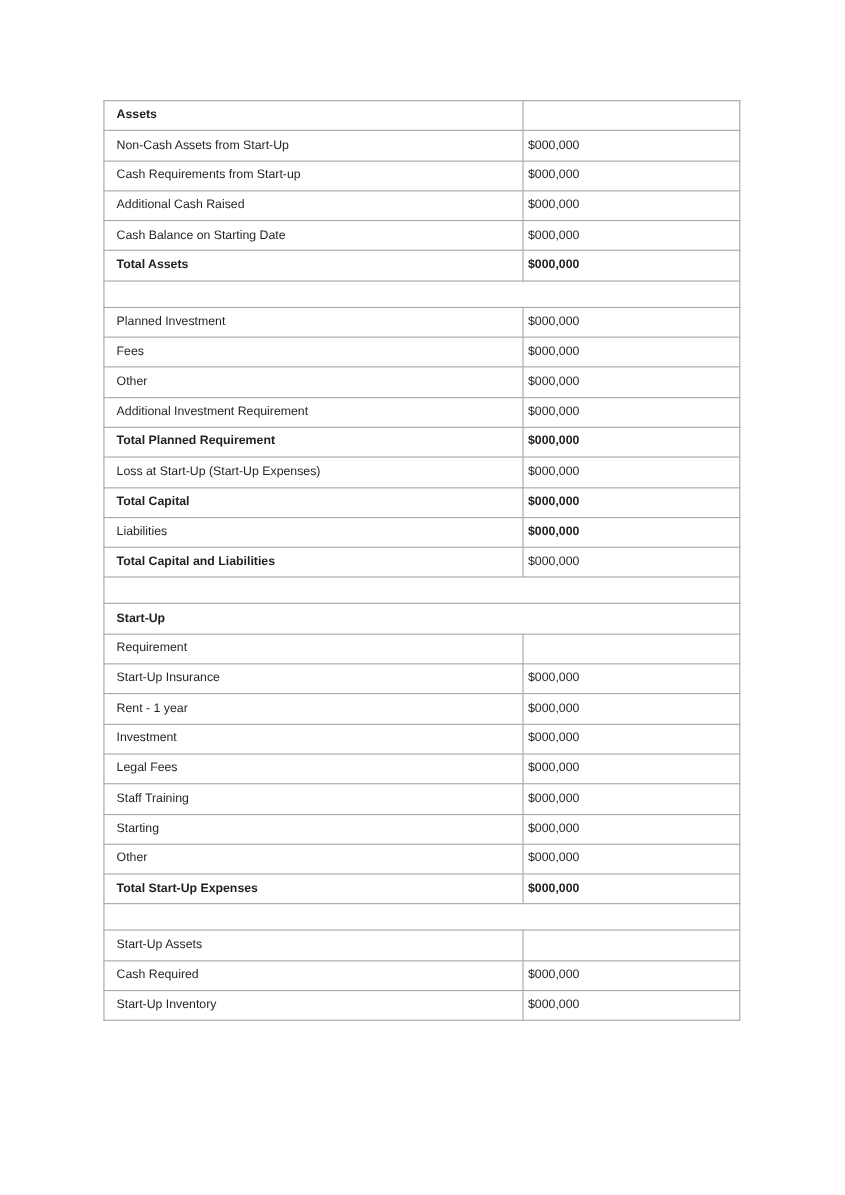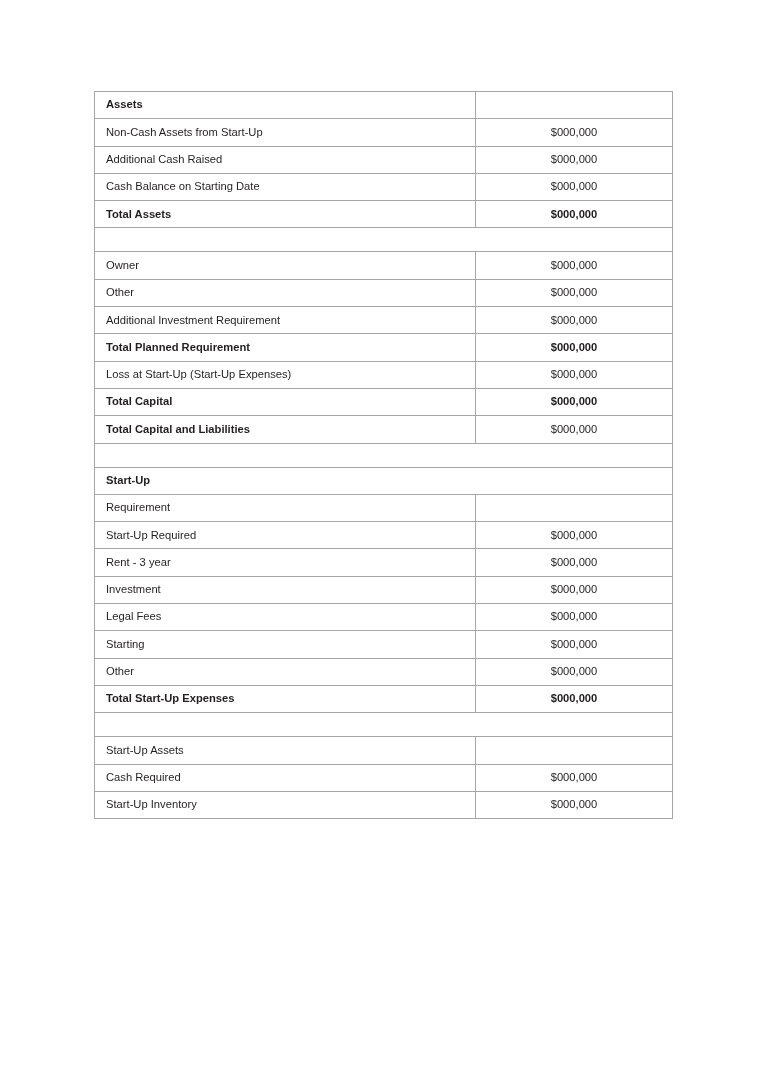--- a/index.html
+++ b/index.html
@@ -48,21 +48,20 @@
     vertical-align: middle;
     line-height: 1.2;
     color: #231f20;
     background: #ffffff;
     box-sizing: border-box;
     white-space: nowrap;
     overflow: hidden;
   }
 
   table.fin td.value {
-    text-align: center;
     padding: 0 4px;
   }
 
   table.fin tr.section-head td,
   table.fin td.b,
   table.fin td.value.b {
     font-weight: bold;
   }
 
   table.fin tr.spacer td {
@@ -90,86 +89,102 @@
       <tbody id="table-body">
           <tr class="section-head">
             <td class="label b">Assets</td>
             <td class="value"></td>
           </tr>
           <tr class="item">
             <td class="label">Non-Cash Assets from Start-Up</td>
             <td class="value">$000,000</td>
           </tr>
           <tr class="item">
+            <td class="label">Cash Requirements from Start-up</td>
+            <td class="value">$000,000</td>
+          </tr>
+          <tr class="item">
             <td class="label">Additional Cash Raised</td>
             <td class="value">$000,000</td>
           </tr>
           <tr class="item">
             <td class="label">Cash Balance on Starting Date</td>
             <td class="value">$000,000</td>
           </tr>
           <tr class="item">
             <td class="label b">Total Assets</td>
             <td class="value b">$000,000</td>
           </tr>
           <tr class="spacer full">
             <td class="label" colspan="2"></td>
           </tr>
           <tr class="item">
-            <td class="label">Owner</td>
+            <td class="label">Planned Investment</td>
+            <td class="value">$000,000</td>
+          </tr>
+          <tr class="item">
+            <td class="label">Fees</td>
             <td class="value">$000,000</td>
           </tr>
           <tr class="item">
             <td class="label">Other</td>
             <td class="value">$000,000</td>
           </tr>
           <tr class="item">
             <td class="label">Additional Investment Requirement</td>
             <td class="value">$000,000</td>
           </tr>
           <tr class="item">
             <td class="label b">Total Planned Requirement</td>
             <td class="value b">$000,000</td>
           </tr>
           <tr class="item">
             <td class="label">Loss at Start-Up (Start-Up Expenses)</td>
             <td class="value">$000,000</td>
           </tr>
           <tr class="item">
             <td class="label b">Total Capital</td>
+            <td class="value b">$000,000</td>
+          </tr>
+          <tr class="item">
+            <td class="label">Liabilities</td>
             <td class="value b">$000,000</td>
           </tr>
           <tr class="item">
             <td class="label b">Total Capital and Liabilities</td>
             <td class="value">$000,000</td>
           </tr>
           <tr class="spacer full">
             <td class="label" colspan="2"></td>
           </tr>
           <tr class="section-head full">
             <td class="label b" colspan="2">Start-Up</td>
           </tr>
           <tr class="item">
             <td class="label">Requirement</td>
             <td class="value"></td>
           </tr>
           <tr class="item">
-            <td class="label">Start-Up Required</td>
-            <td class="value">$000,000</td>
-          </tr>
-          <tr class="item">
-            <td class="label">Rent - 3 year</td>
+            <td class="label">Start-Up Insurance</td>
+            <td class="value">$000,000</td>
+          </tr>
+          <tr class="item">
+            <td class="label">Rent - 1 year</td>
             <td class="value">$000,000</td>
           </tr>
           <tr class="item">
             <td class="label">Investment</td>
             <td class="value">$000,000</td>
           </tr>
           <tr class="item">
             <td class="label">Legal Fees</td>
+            <td class="value">$000,000</td>
+          </tr>
+          <tr class="item">
+            <td class="label">Staff Training</td>
             <td class="value">$000,000</td>
           </tr>
           <tr class="item">
             <td class="label">Starting</td>
             <td class="value">$000,000</td>
           </tr>
           <tr class="item">
             <td class="label">Other</td>
             <td class="value">$000,000</td>
           </tr>

